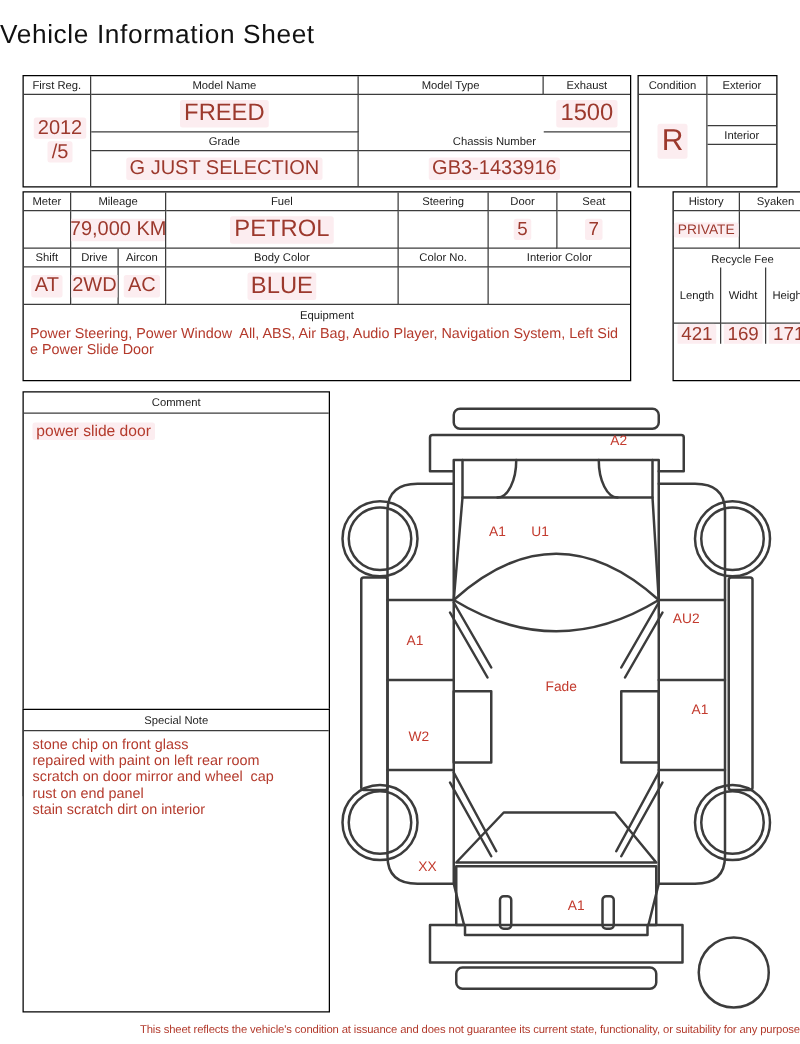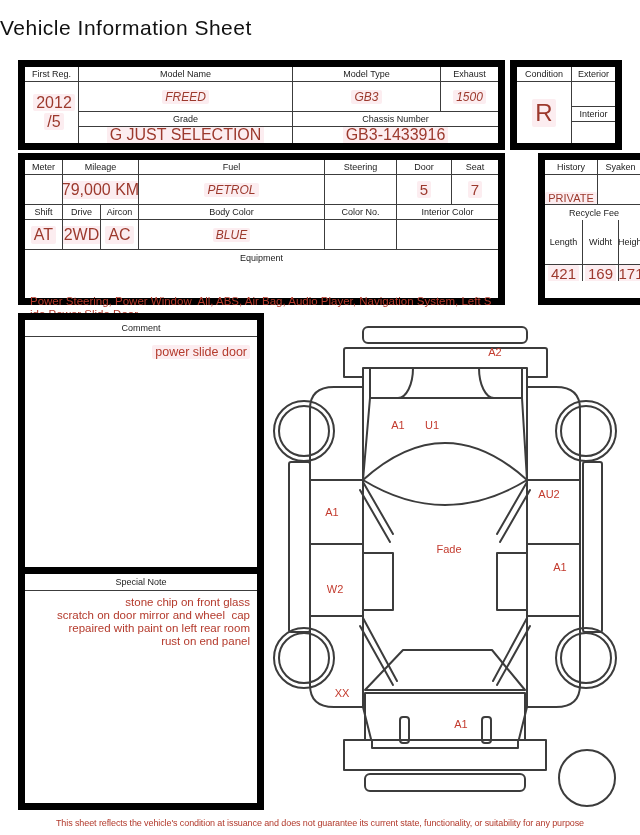--- a/index.html
+++ b/index.html
@@ -3,30 +3,30 @@
 <meta charset="utf-8">
 <style>
   * { margin:0; padding:0; box-sizing:border-box; }
   html,body { background:#ffffff; }
   body {
     width:640px; height:835px; position:relative;
     font-family:"Liberation Sans", sans-serif;
     color:#1b1b1b; overflow:hidden;
   }
   .abs { position:absolute; }
-  .box { border:7px solid #000000; background:#fff; }
+  .box { border:1px solid #000000; background:#fff; }
   .grid { display:grid; }
   .c { display:flex; align-items:center; justify-content:center; overflow:hidden; }
   .hdr { font-size:9px; color:#1b1b1b; white-space:nowrap; }
   .br { border-right:1px solid #3c3c3c; }
   .bb { border-bottom:1px solid #3c3c3c; }
   .red { color:#9c392d; }
   .hl { background:#fcedf0; padding:0 3px; border-radius:2px; white-space:nowrap; }
-  .v11 { font-size:11px;align-items:flex-end; } .v12 { font-size:16px; } .v14 { font-size:15px;align-items:center; }
-  .v15 { font-size:15px; } .v16 { font-size:16px; } .v17 { font-size:12px;font-style:italic; }
+  .v11 { font-size:11px; } .v12 { font-size:16px; } .v14 { font-size:15px;align-items:center; }
+  .v15 { font-size:15px; } .v16 { font-size:16px; } .v17 { font-size:19px; }
   .v19 { font-size:19px; } .v22 { font-size:24px; }
 
   #title { top:16px; left:0; width:100%; 
            font-size:21px; letter-spacing:0.5px; color:#111; }
 
   #tableA { left:18px; top:60px; width:487px; height:90px;
             grid-template-columns:54px 214px 148px 1fr;
             grid-template-rows:15px 30px 15px 1fr; }
   #firstRegVal { grid-row:2/5; grid-column:1;
                  display:flex; flex-direction:column; justify-content:center;
@@ -35,59 +35,56 @@
   #boxB { left:510px; top:60px; width:112px; height:90px;
           grid-template-columns:55px 1fr;
           grid-template-rows:15px 25px 15px 1fr; }
   #conditionVal { grid-row:2/5; grid-column:1; }
 
   #tableC { left:18px; top:153px; width:487px; height:152px;
             grid-template-columns:38px 38px 38px 186px 72px 55px 1fr;
             grid-template-rows:15px 30px 15px 30px 15px 1fr; }
   .span17 { grid-column:1/8; }
   #equipText { grid-column:1/8; padding:2px 5px; font-size:11.5px; line-height:1.16;
-               color:#b43a2c; white-space:pre-wrap; word-break:break-all;margin-top:28px; }
+               color:#b43a2c; white-space:pre-wrap; word-break:break-all; }
 
   #boxD { left:510px; top:153px; width:112px; height:152px;
           grid-template-columns:38px 15px 21px 1fr;
           grid-template-rows:15px 30px 15px 45px 16px 1fr;margin-left:28px; }
 
   .sec-box { width:246px; }
   #commentBox { left:18px; top:313px; height:324px; }
   #noteBox { left:18px; top:567px; height:243px; }
   .sec-hdr { height:17px; }
-  .sec-body { padding:5px 7px;text-align:right; }
+  .sec-body { padding:5px 7px; }
   .note-line { font-size:11.5px; line-height:1.13; color:#b43a2c; white-space:pre-wrap; }
   #commentText { font-size:12.5px; color:#b43a2c; }
 
   #carDiagram { left:272px; top:312px; }
 
-  #footer { top:818px; left:0; width:100%; text-align:center;
+  #footer { top:818px; left:0; width:100%; text-align:right;
             font-size:9px; letter-spacing:-0.1px; color:#b23a2c; }
 </style>
 </head>
 <body>
 
 <div id="title" class="abs">Vehicle Information Sheet</div>
 
 <div id="tableA" class="abs box grid">
   <div class="c hdr br bb">First Reg.</div>
   <div class="c hdr br bb">Model Name</div>
   <div class="c hdr br bb">Model Type</div>
   <div class="c hdr bb">Exhaust</div>
 
   <div id="firstRegVal" class="br red">
     <div><span class="hl">2012</span></div>
     <div><span class="hl">/5</span></div>
   </div>
   <div class="c br bb red v17" style="grid-column:2">
       <span class="hl">FREED</span>
-    </div>
-  <div class="c br bb red v17" style="grid-column:3">
-      <span class="hl">GB3</span>
     </div>
   <div class="c bb red v17" style="grid-column:4">
       <span class="hl">1500</span>
     </div>
 
   <div class="c hdr br bb" style="grid-column:2">Grade</div>
   <div class="c hdr bb" style="grid-column:3/5">Chassis Number</div>
 
   <div class="c br red v16" style="grid-column:2">
       <span class="hl">G JUST SELECTION</span>
@@ -187,23 +184,24 @@
   <div class="c hdr bb sec-hdr">Comment</div>
   <div class="sec-body">
     <span id="commentText" class="hl">power slide door</span>
   </div>
 </div>
 
 <div id="noteBox" class="abs box sec-box">
   <div class="c hdr bb sec-hdr">Special Note</div>
   <div class="sec-body">
     <div class="note-line">stone chip on front glass</div>
+    <div class="note-line">repaired with paint on left rear room</div>
     <div class="note-line">scratch on door mirror and wheel  cap</div>
-    <div class="note-line">repaired with paint on left rear room</div>
     <div class="note-line">rust on end panel</div>
+    <div class="note-line">stain scratch dirt on interior</div>
   </div>
 </div>
 
 <svg id="carDiagram" class="abs" width="356" height="498" viewBox="0 0 356 498">
   <g fill="none" stroke="#3c3c3c" stroke-width="2" stroke-linejoin="round" stroke-linecap="round">
 
     <rect x="91" y="15" width="164" height="16" rx="5"></rect>
     <path d="M74,36 H273 Q275,36 275,38 V65 H255 V56 H91 V65 H72 V38 Q72,36 74,36 Z"></path>
 
     <path d="M98,56 V86 M250,56 V86 M98,86 H250"></path>

